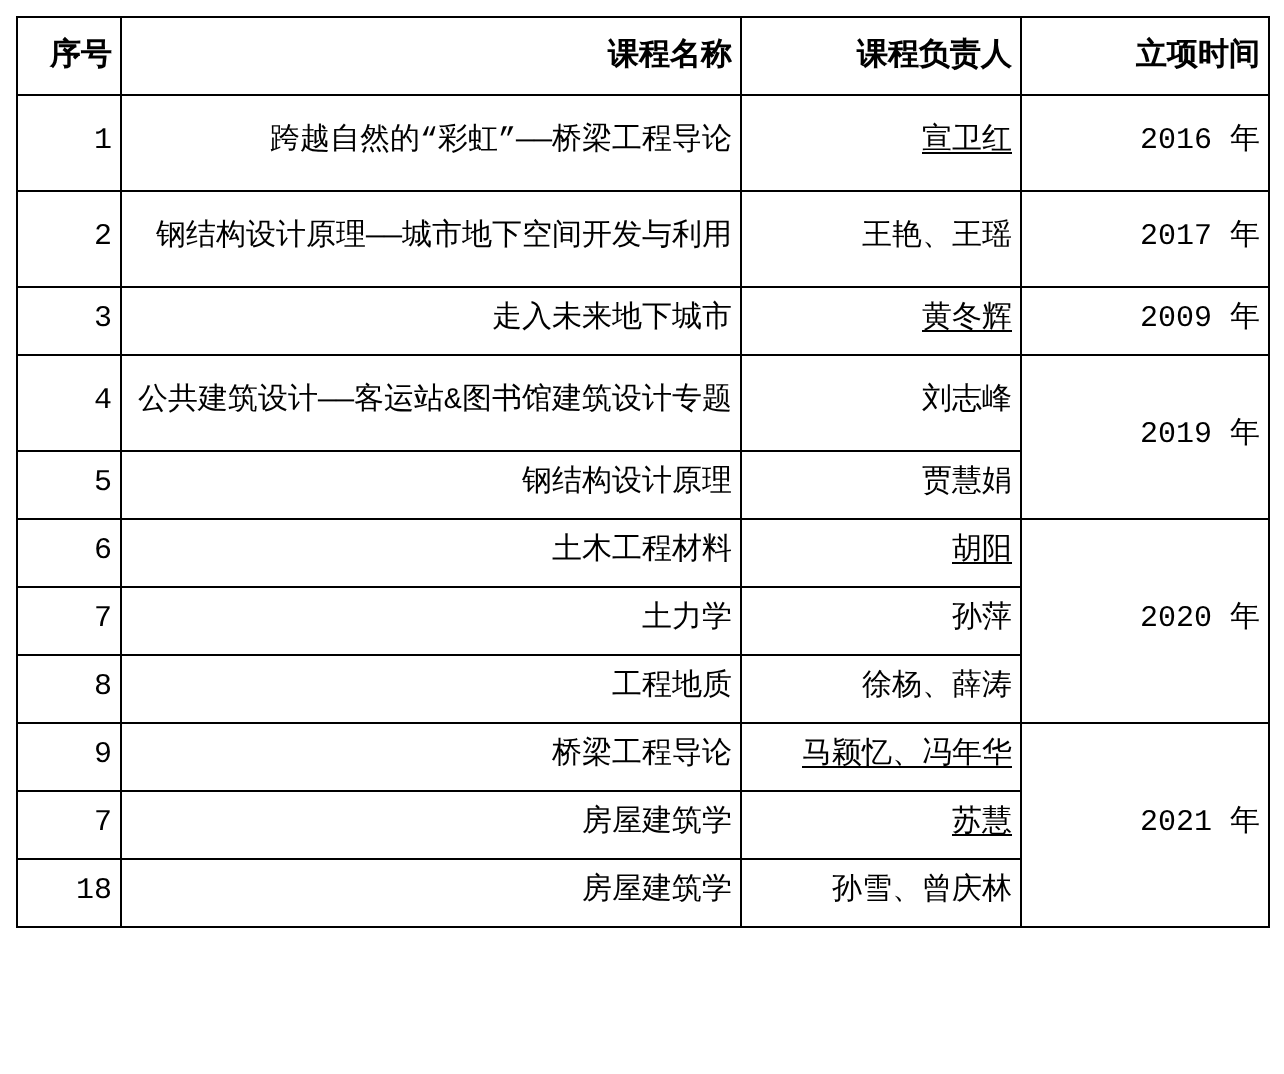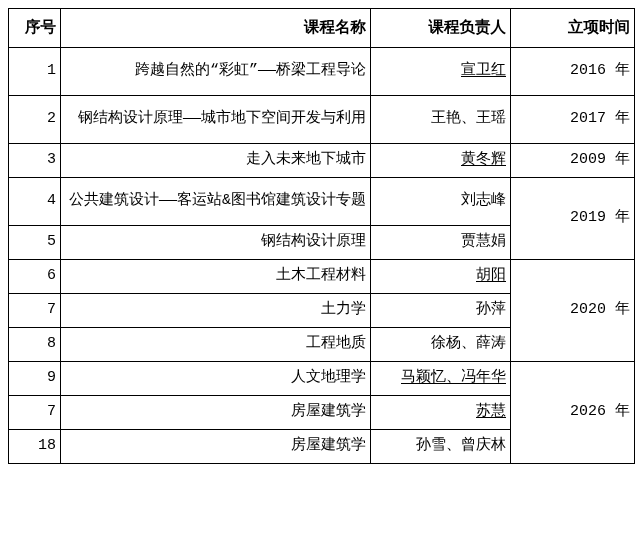--- a/index.html
+++ b/index.html
@@ -123,23 +123,23 @@
           <td class="name">土力学</td>
           <td class="lead"><span>孙萍</span></td>
         </tr>
         <tr class="row-h-1">
           <td class="idx">8</td>
           <td class="name">工程地质</td>
           <td class="lead"><span>徐杨、薛涛</span></td>
         </tr>
         <tr class="row-h-1">
           <td class="idx">9</td>
-          <td class="name">人文地理学</td>
+          <td class="name">桥梁工程导论</td>
           <td class="lead"><span class="u">马颖忆、冯年华</span></td>
-          <td class="year" rowspan="3">2026 年</td>
+          <td class="year" rowspan="3">2021 年</td>
         </tr>
         <tr class="row-h-1">
           <td class="idx">7</td>
           <td class="name">房屋建筑学</td>
           <td class="lead"><span class="u">苏慧</span></td>
         </tr>
         <tr class="row-h-1">
           <td class="idx">18</td>
           <td class="name">房屋建筑学</td>
           <td class="lead"><span>孙雪、曾庆林</span></td>

